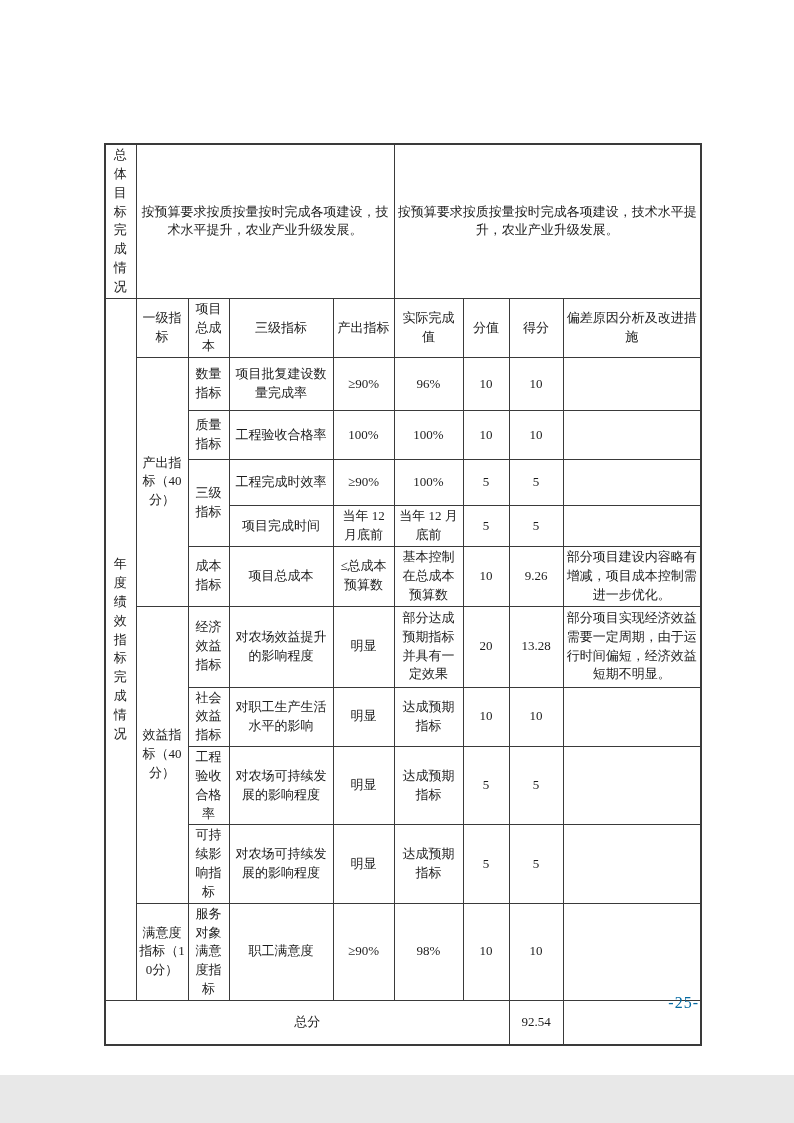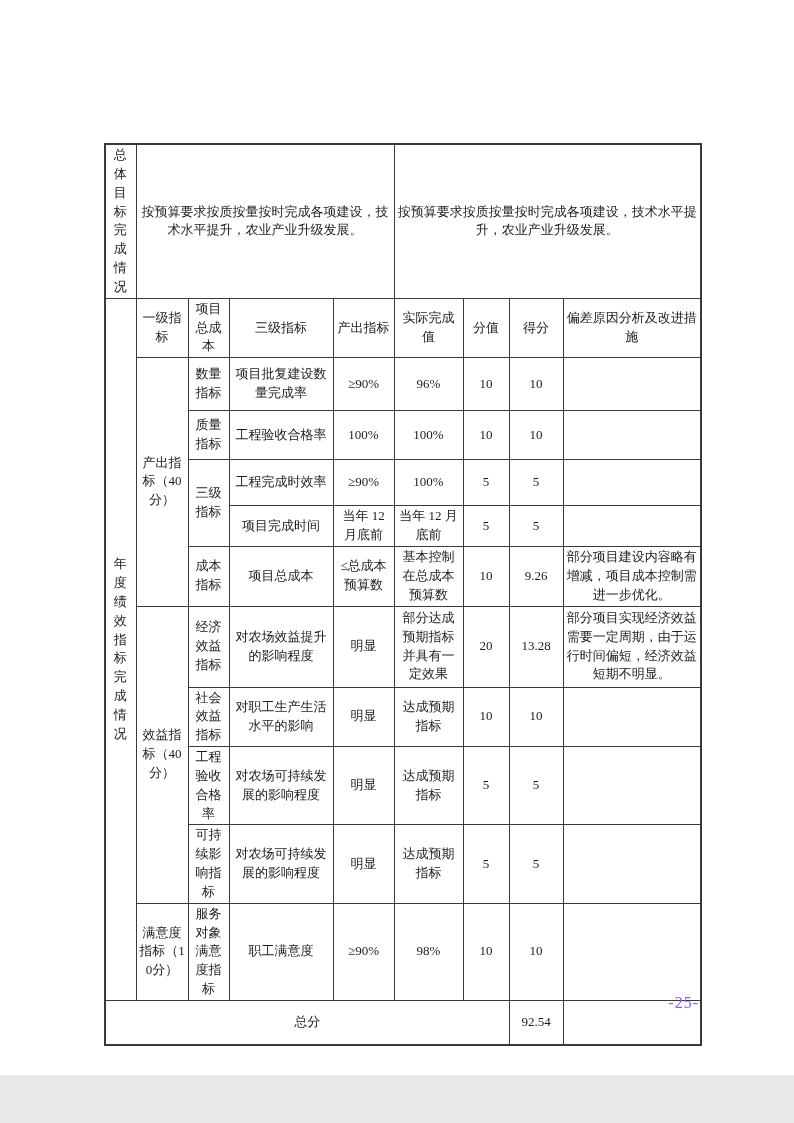--- a/index.html
+++ b/index.html
@@ -53,21 +53,21 @@
     text-align: left;
     padding: 2px 4px;
     margin-left: 39px;
   }
   .page-number {
     position: absolute;
     top: 994px;
     right: 95px;
     font-size: 16px;
     letter-spacing: 1px;
-    color: #8b5cf6;
+    color: #0369a1;
     font-family: "Liberation Serif", "DejaVu Serif", serif;
   }
 </style>
 </head>
 <body>
 
 <div class="page">
 
   <table class="perf">
     <colgroup>

